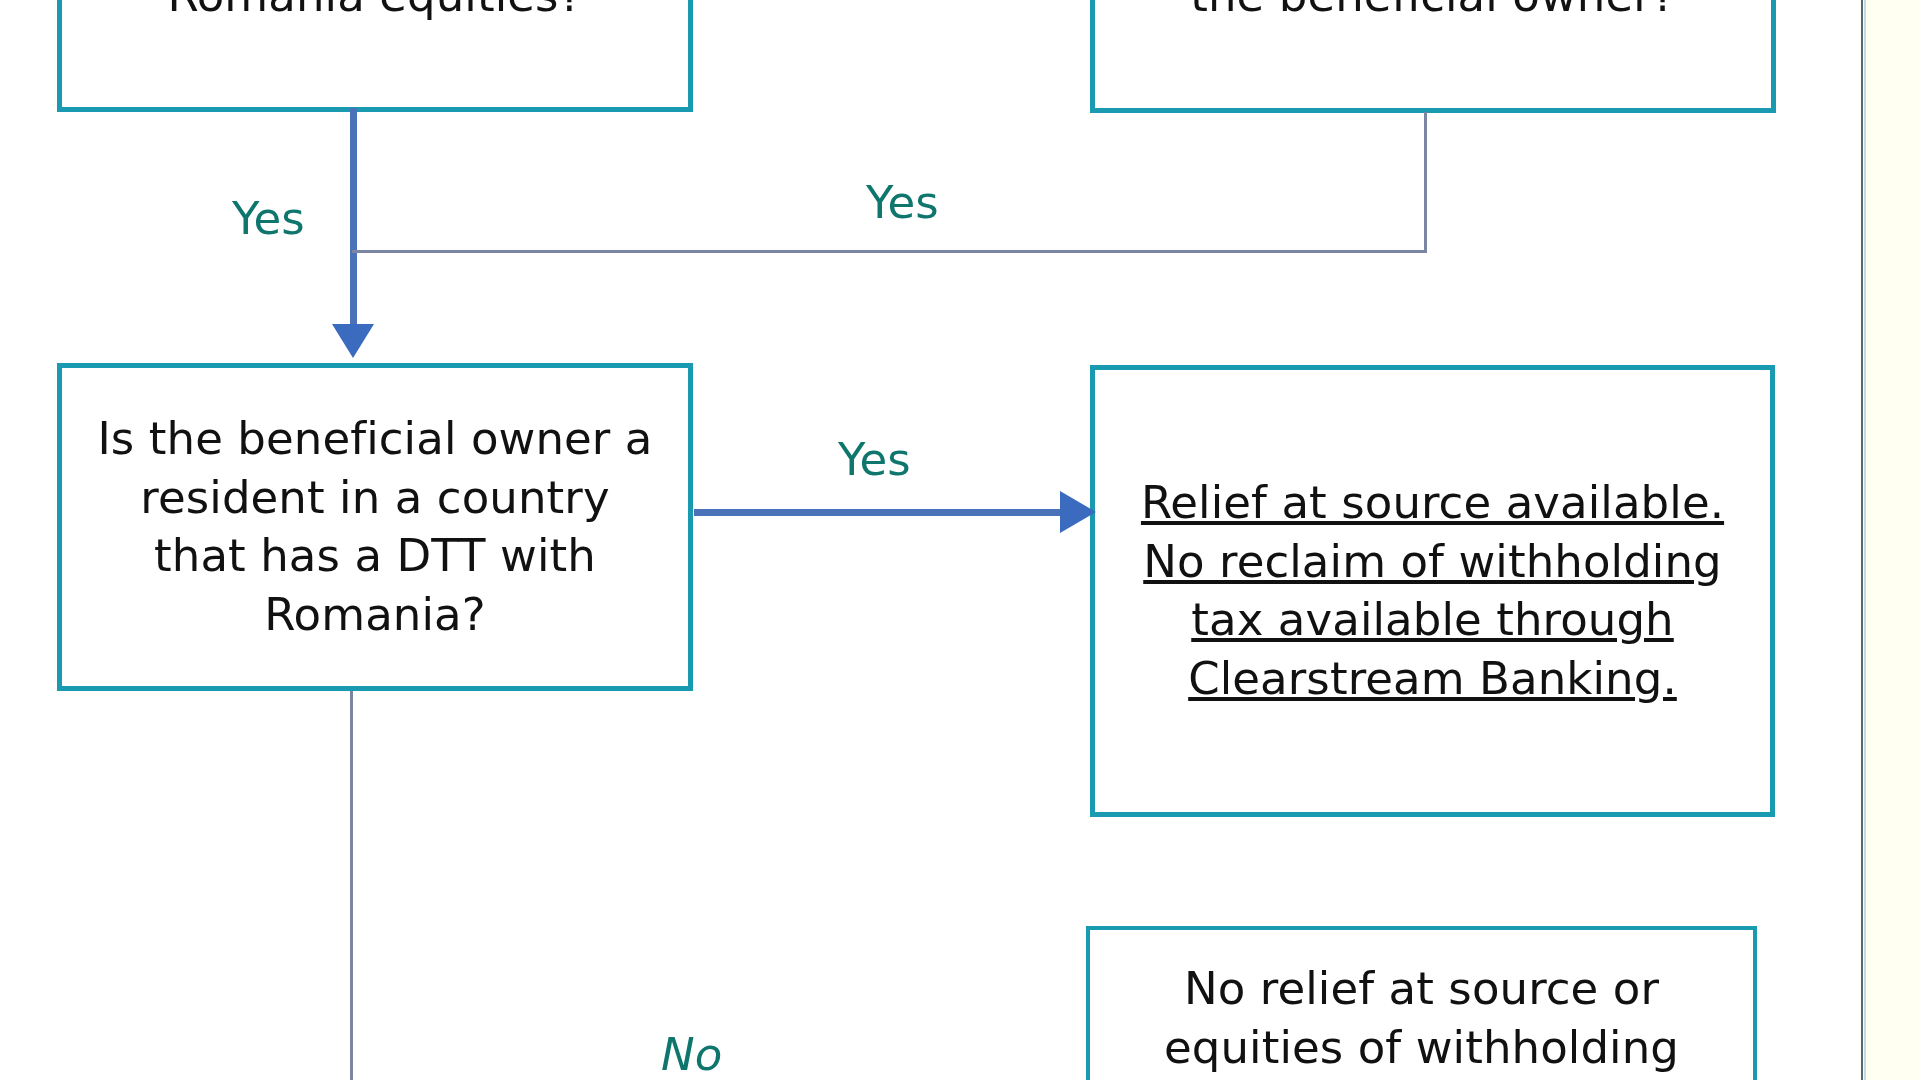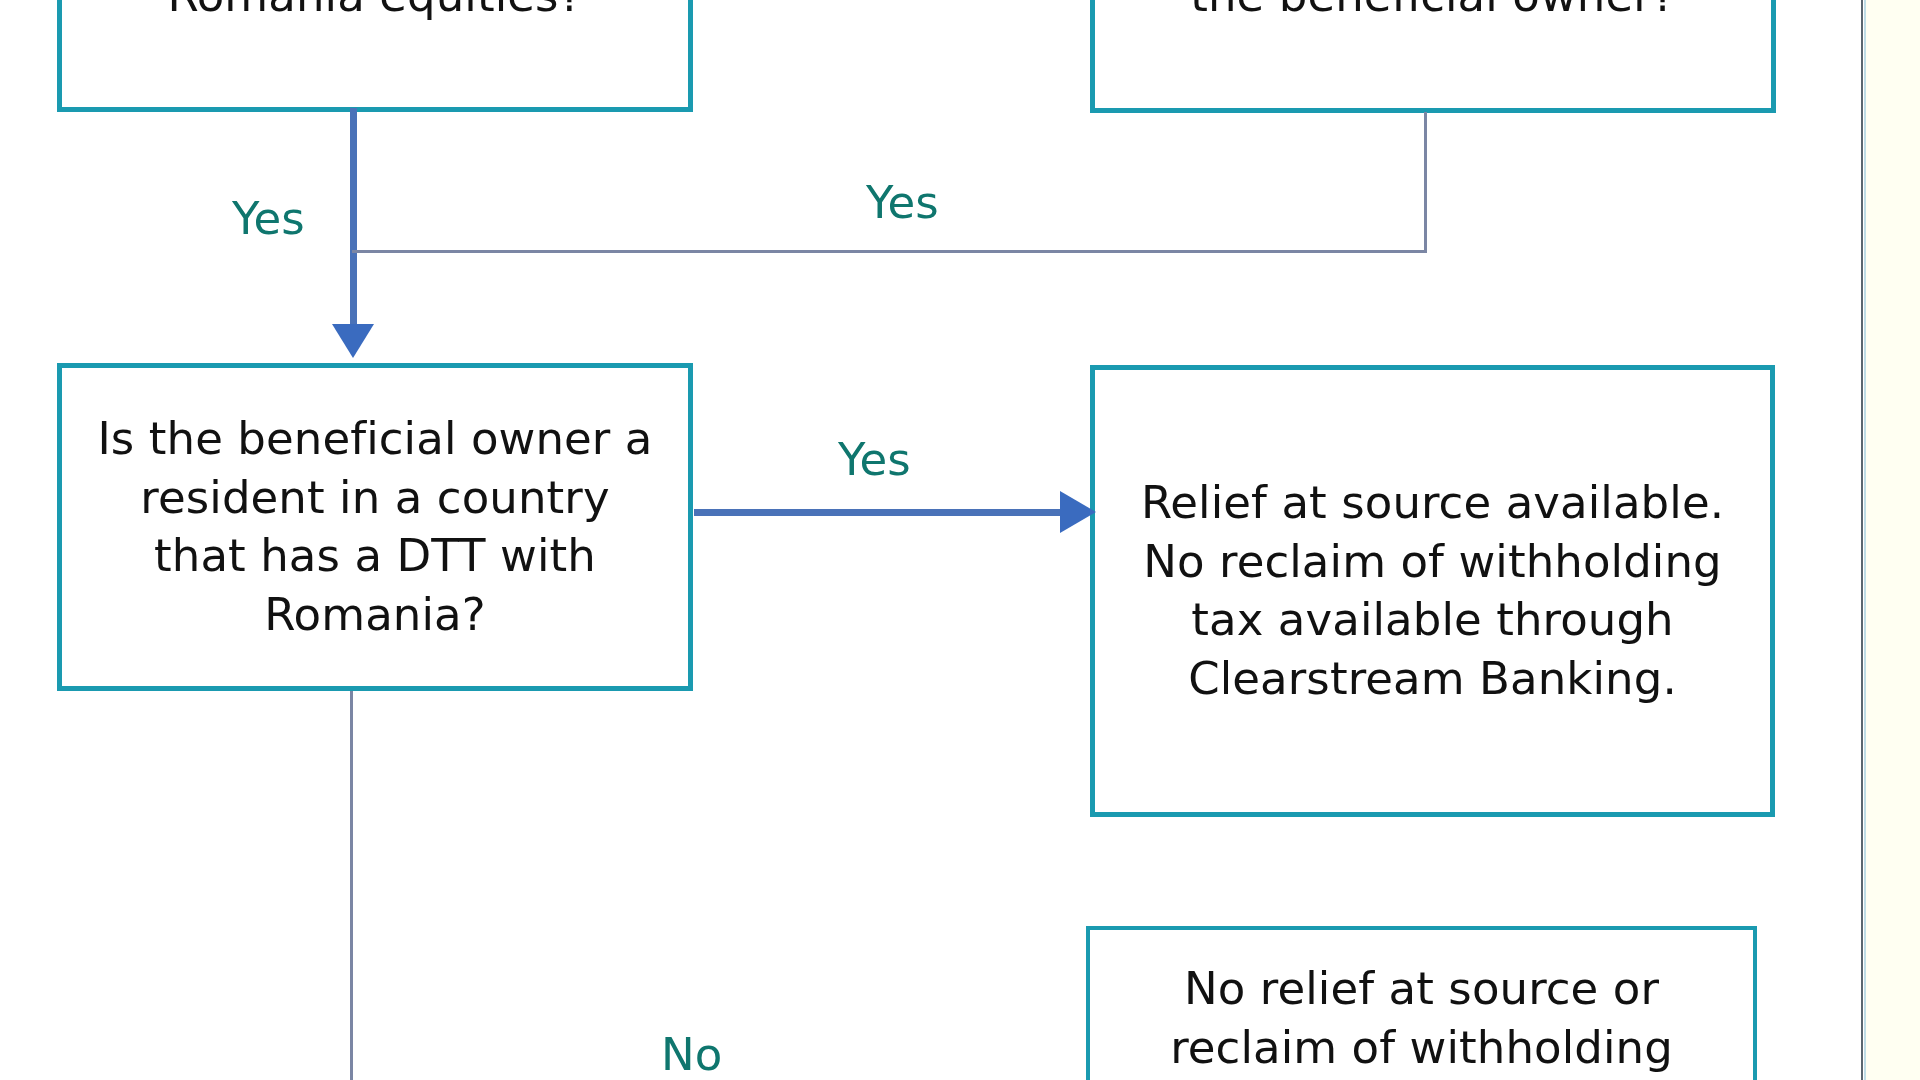--- a/index.html
+++ b/index.html
@@ -107,44 +107,44 @@
   </div>
 
   <div class="node" style="left:1090px; top:-120px; width:686px; height:233px;">
     <span class="node-text">the beneficial owner?</span>
   </div>
 
   <div class="node" style="left:57px; top:363px; width:636px; height:328px; padding:6px 30px;">
     <span class="node-text">Is the beneficial owner a resident in a country that has a DTT with Romania?</span>
   </div>
 
-  <div class="node" style="left:1090px; top:365px; width:685px; height:452px; padding:24px 40px;">
+  <div class="node" style="left:1090px; top:365px; width:685px; height:452px; padding:24px 40px;text-decoration:underline;">
     <span class="node-text">Relief at source available. No reclaim of withholding tax available through Clearstream Banking.</span>
   </div>
 
   <div class="node thin" style="left:1086px; top:926px; width:671px; height:300px; padding:30px 40px; align-items:flex-start;">
-    <span class="node-text">No relief at source or reclaim of withholding</span>
+    <span class="node-text">No relief at source or equities of withholding</span>
   </div>
 
   <div class="conn" style="left:350px; top:108px; width:7px; height:222px;"></div>
   <div class="arrow-down" style="left:332px; top:324px;"></div>
 
   <div class="conn-thin" style="left:1424px; top:112px; width:3px; height:141px;"></div>
   <div class="conn-thin" style="left:352px; top:250px; width:1074px; height:3px;"></div>
 
   <div class="conn" style="left:694px; top:509px; width:380px; height:7px;"></div>
   <div class="arrow-right" style="left:1060px; top:491px;"></div>
 
   <div class="conn-thin" style="left:350px; top:691px; width:3px; height:389px;"></div>
 
   <div class="edge-label" style="left:232px; top:196px;">Yes</div>
 
   <div class="edge-label" style="left:866px; top:180px;">Yes</div>
 
   <div class="edge-label" style="left:838px; top:437px;">Yes</div>
 
-  <div class="edge-label" style="left:661px; top:1032px;">No</div>
+  <div class="edge-label" style="left:661px; top:1032px;font-style:italic;">No</div>
 
   <div class="page-gutter"></div>
   <div class="page-rule"></div>
   <div class="page-rule-soft"></div>
 
 </div>
 
 </body></html>

